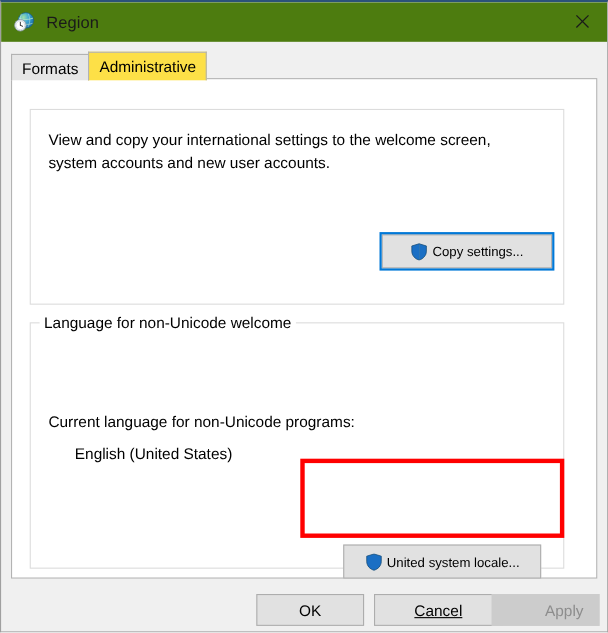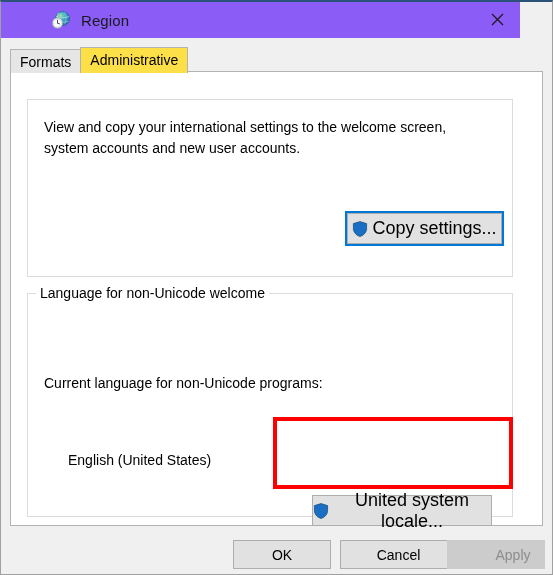--- a/index.html
+++ b/index.html
@@ -23,26 +23,25 @@
     border-left: 1px solid #a0a0a0;
     border-right: 1px solid #a0a0a0;
     border-bottom: 1px solid #a0a0a0;
     border-top: 2px solid #2b5278;
     overflow: hidden;
   }
   
   #titlebar {
     position: absolute;
     left: 0; top: 0;
-    width: 480px;
+    width: 551px;
     height: 36px;
-    background: #8b5cf6;
+    background: #4d7c0f;
     display: flex;
     align-items: center;
-    padding-left: 39px;
   }
   #title-icon {
     width: 20px;
     height: 20px;
     margin-left: 11px;
     position: relative;
     flex: 0 0 auto;
   }
   #title-text {
     margin-left: 10px;
@@ -152,29 +151,28 @@
     top: 17px;
     width: 440px;
   }
   #current-lang-label {
     left: 16px;
     top: 79px;
   }
   #current-lang-value {
     left: 40px;
     top: 108px;
-    margin-top: 48px;
   }
   
   .win-button {
     position: absolute;
     background: #e1e1e1;
     border: 1px solid #adadad;
     box-sizing: border-box;
-    font-size: 18px;
+    font-size: 12px;
     color: #000000;
     font-family: "Liberation Sans", sans-serif;
     display: flex;
     align-items: center;
     justify-content: center;
     cursor: default;
     padding: 0;
   }
   .win-button.focused {
     outline: 2px solid #0078d7;
@@ -222,21 +220,21 @@
     border: 1px solid #adadad;
     box-sizing: border-box;
     color: #000000;
     display: flex;
     align-items: center;
     justify-content: center;
     cursor: default;
     z-index: 3;
   }
   #btn-ok { left: 232px; top: 538px; width: 98px; }
-  #btn-cancel { left: 339px; top: 538px; width: 117px; }
+  #btn-cancel { left: 339px; top: 538px; width: 117px; text-decoration: underline; }
   #btn-apply {
     left: 446px; top: 538px; width: 98px;
     background: #cccccc;
     border-color: #cccccc;
     color: #8d8d8d;
     padding-left: 40px;
   }
 </style>
 </head>
 <body>

